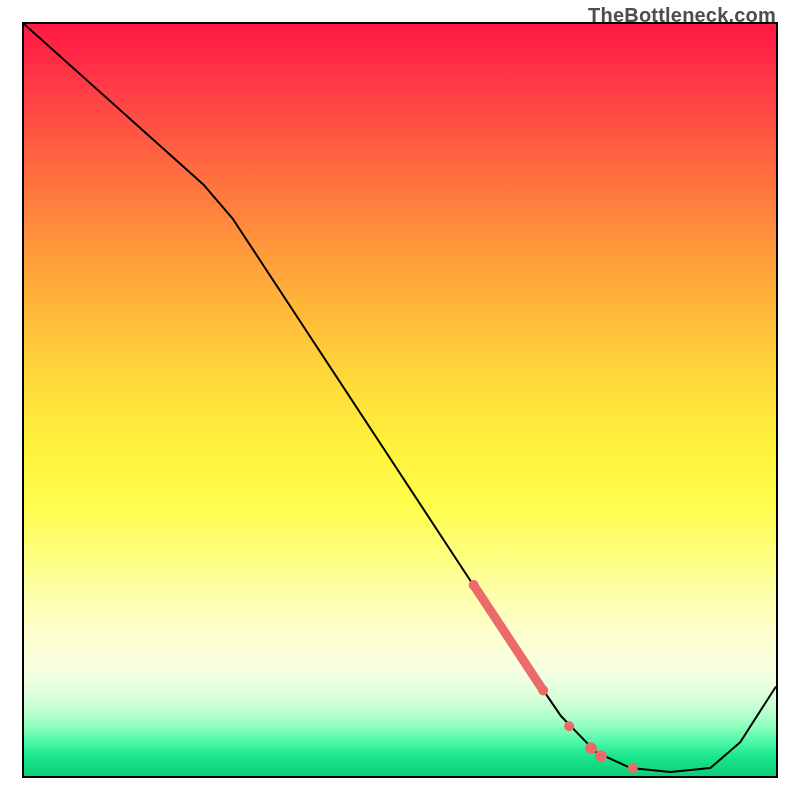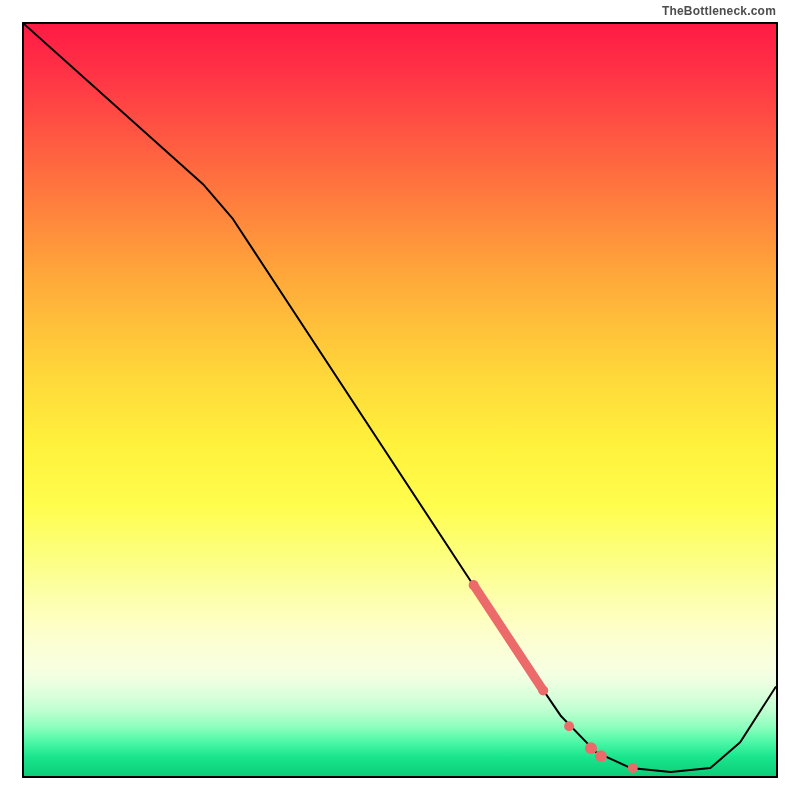--- a/index.html
+++ b/index.html
@@ -49,21 +49,21 @@
     position: absolute;
     inset: 0;
     width: 100%;
     height: 100%;
   }
   .watermark {
     position: absolute;
     top: 4px;
     right: 24px;
     font-family: Arial, Helvetica, sans-serif;
-    font-size: 12px;
+    font-size: 20px;
     font-weight: 600;
     color: #4d4d4d;
     letter-spacing: 0.2px;
   }
 </style>
 </head>
 <body>
 
 <div class="chart-container">
   <div class="watermark">TheBottleneck.com</div>

